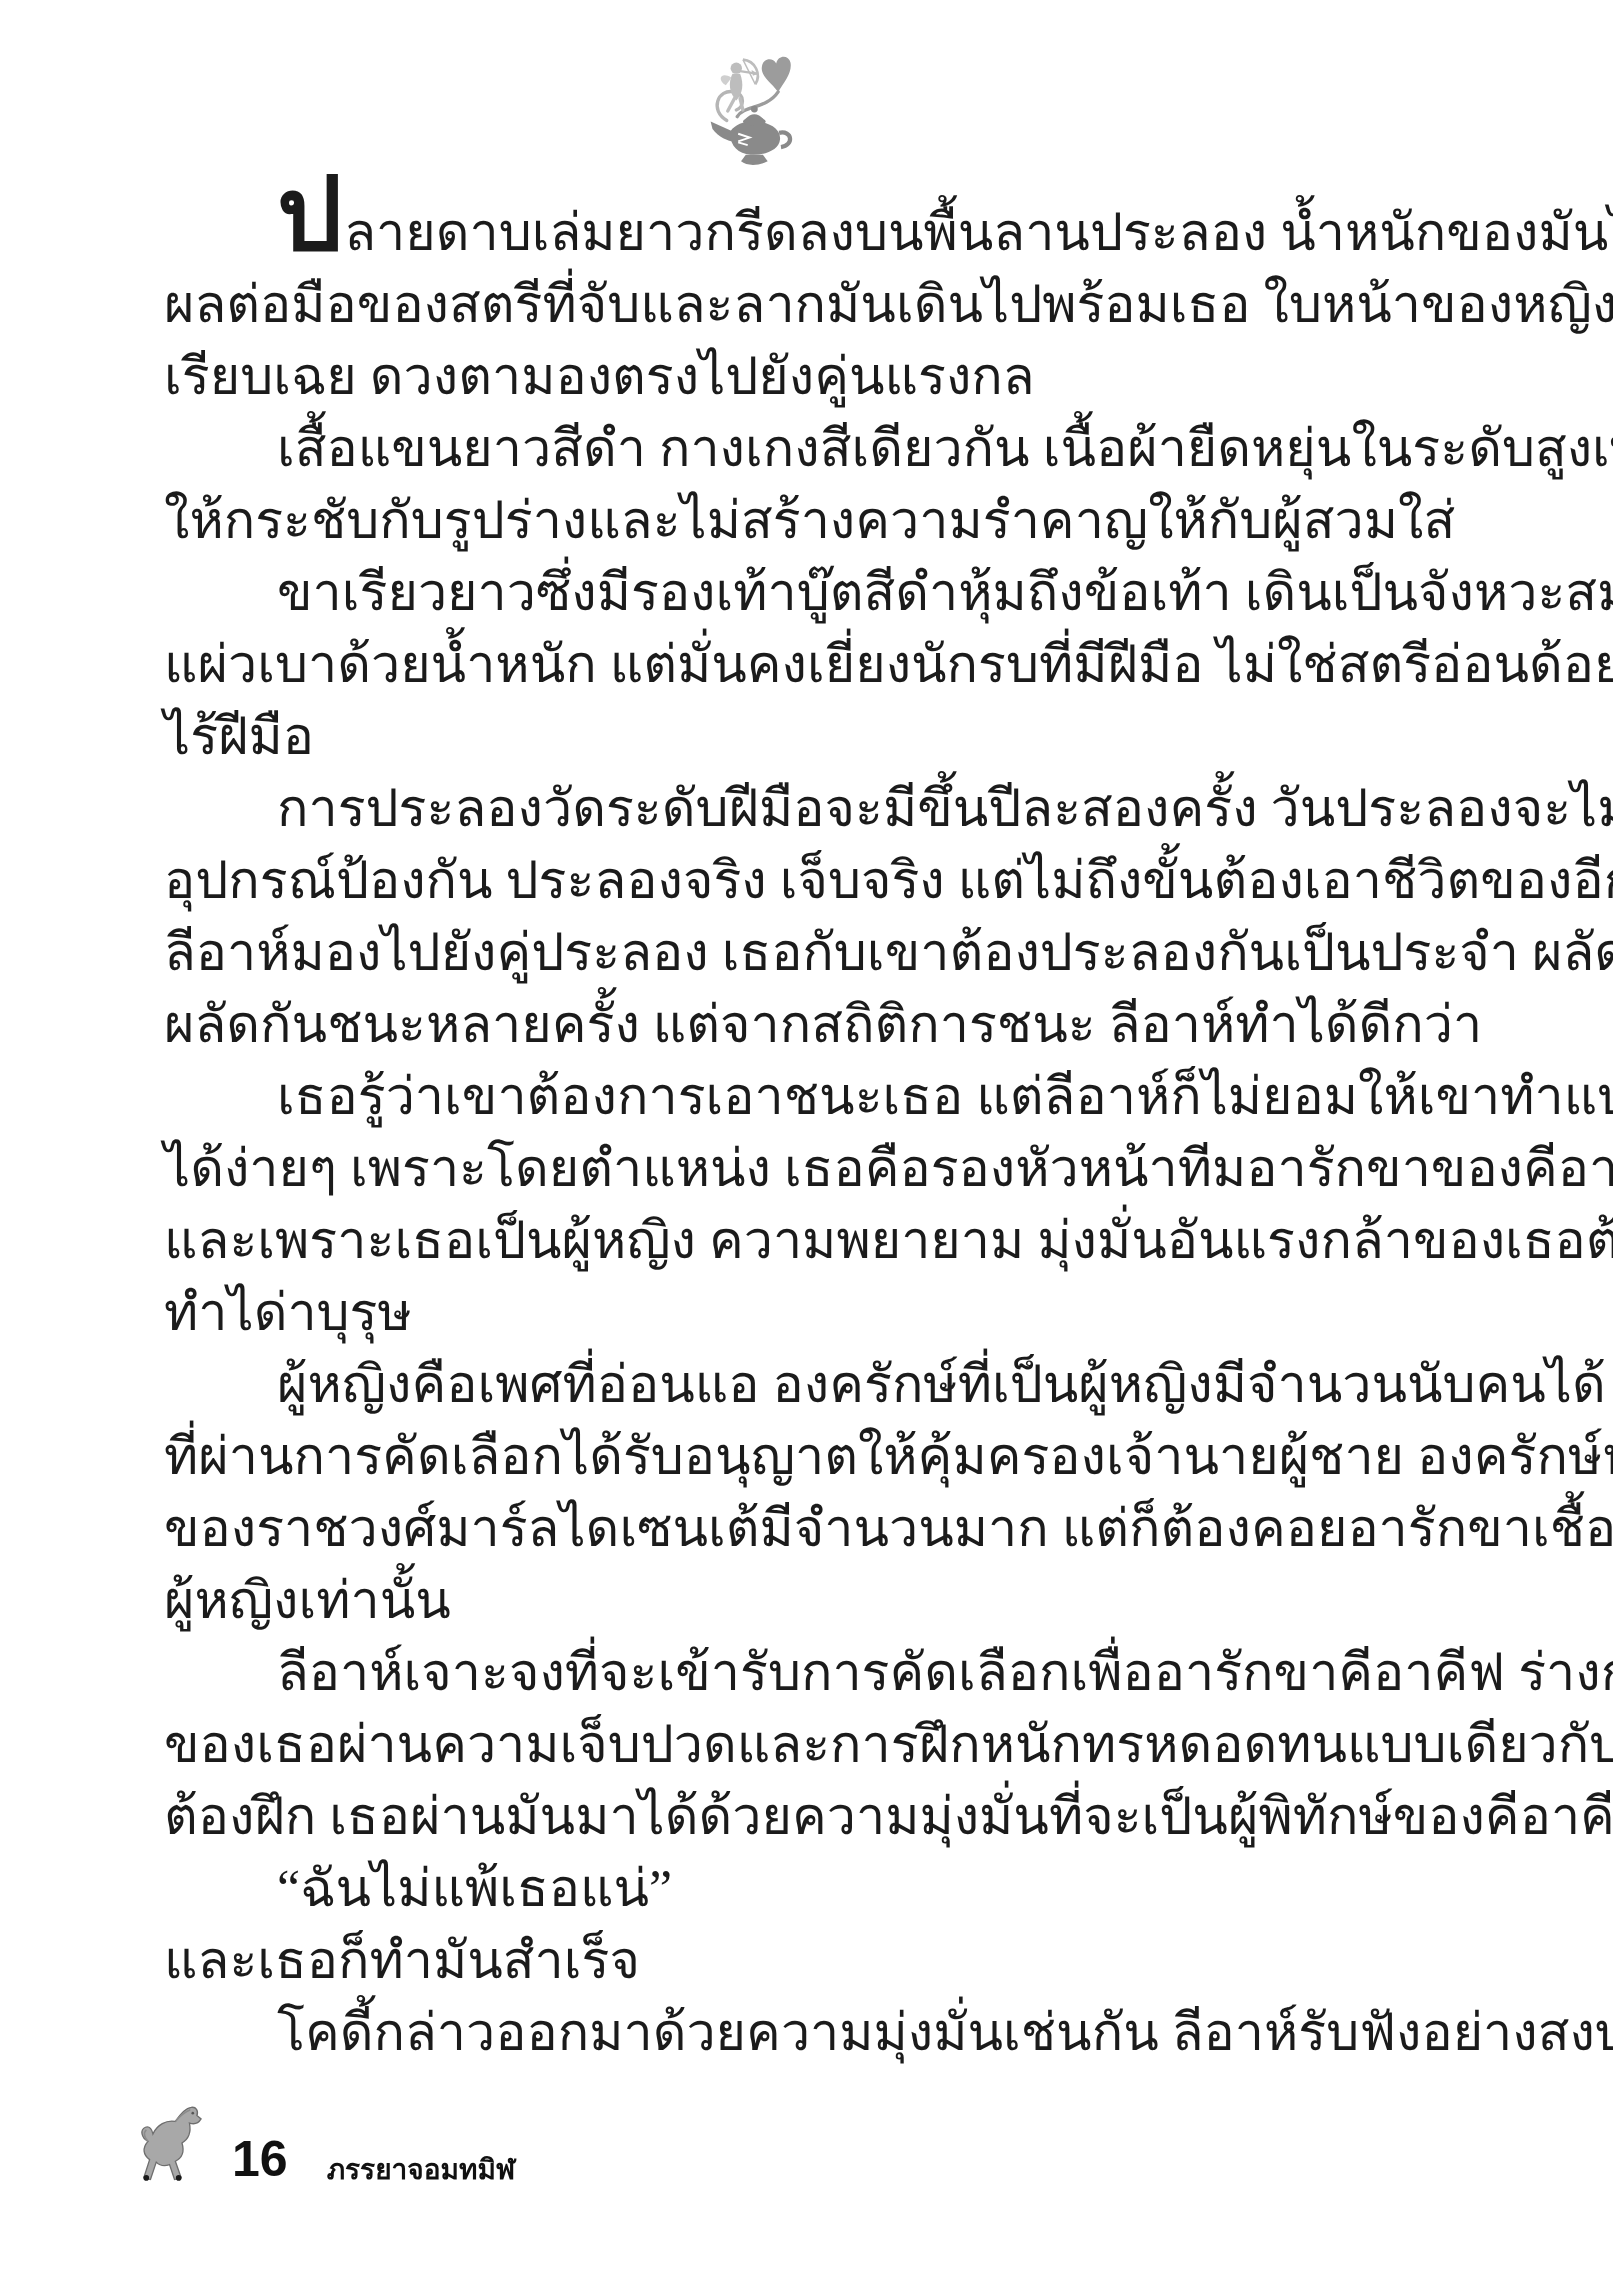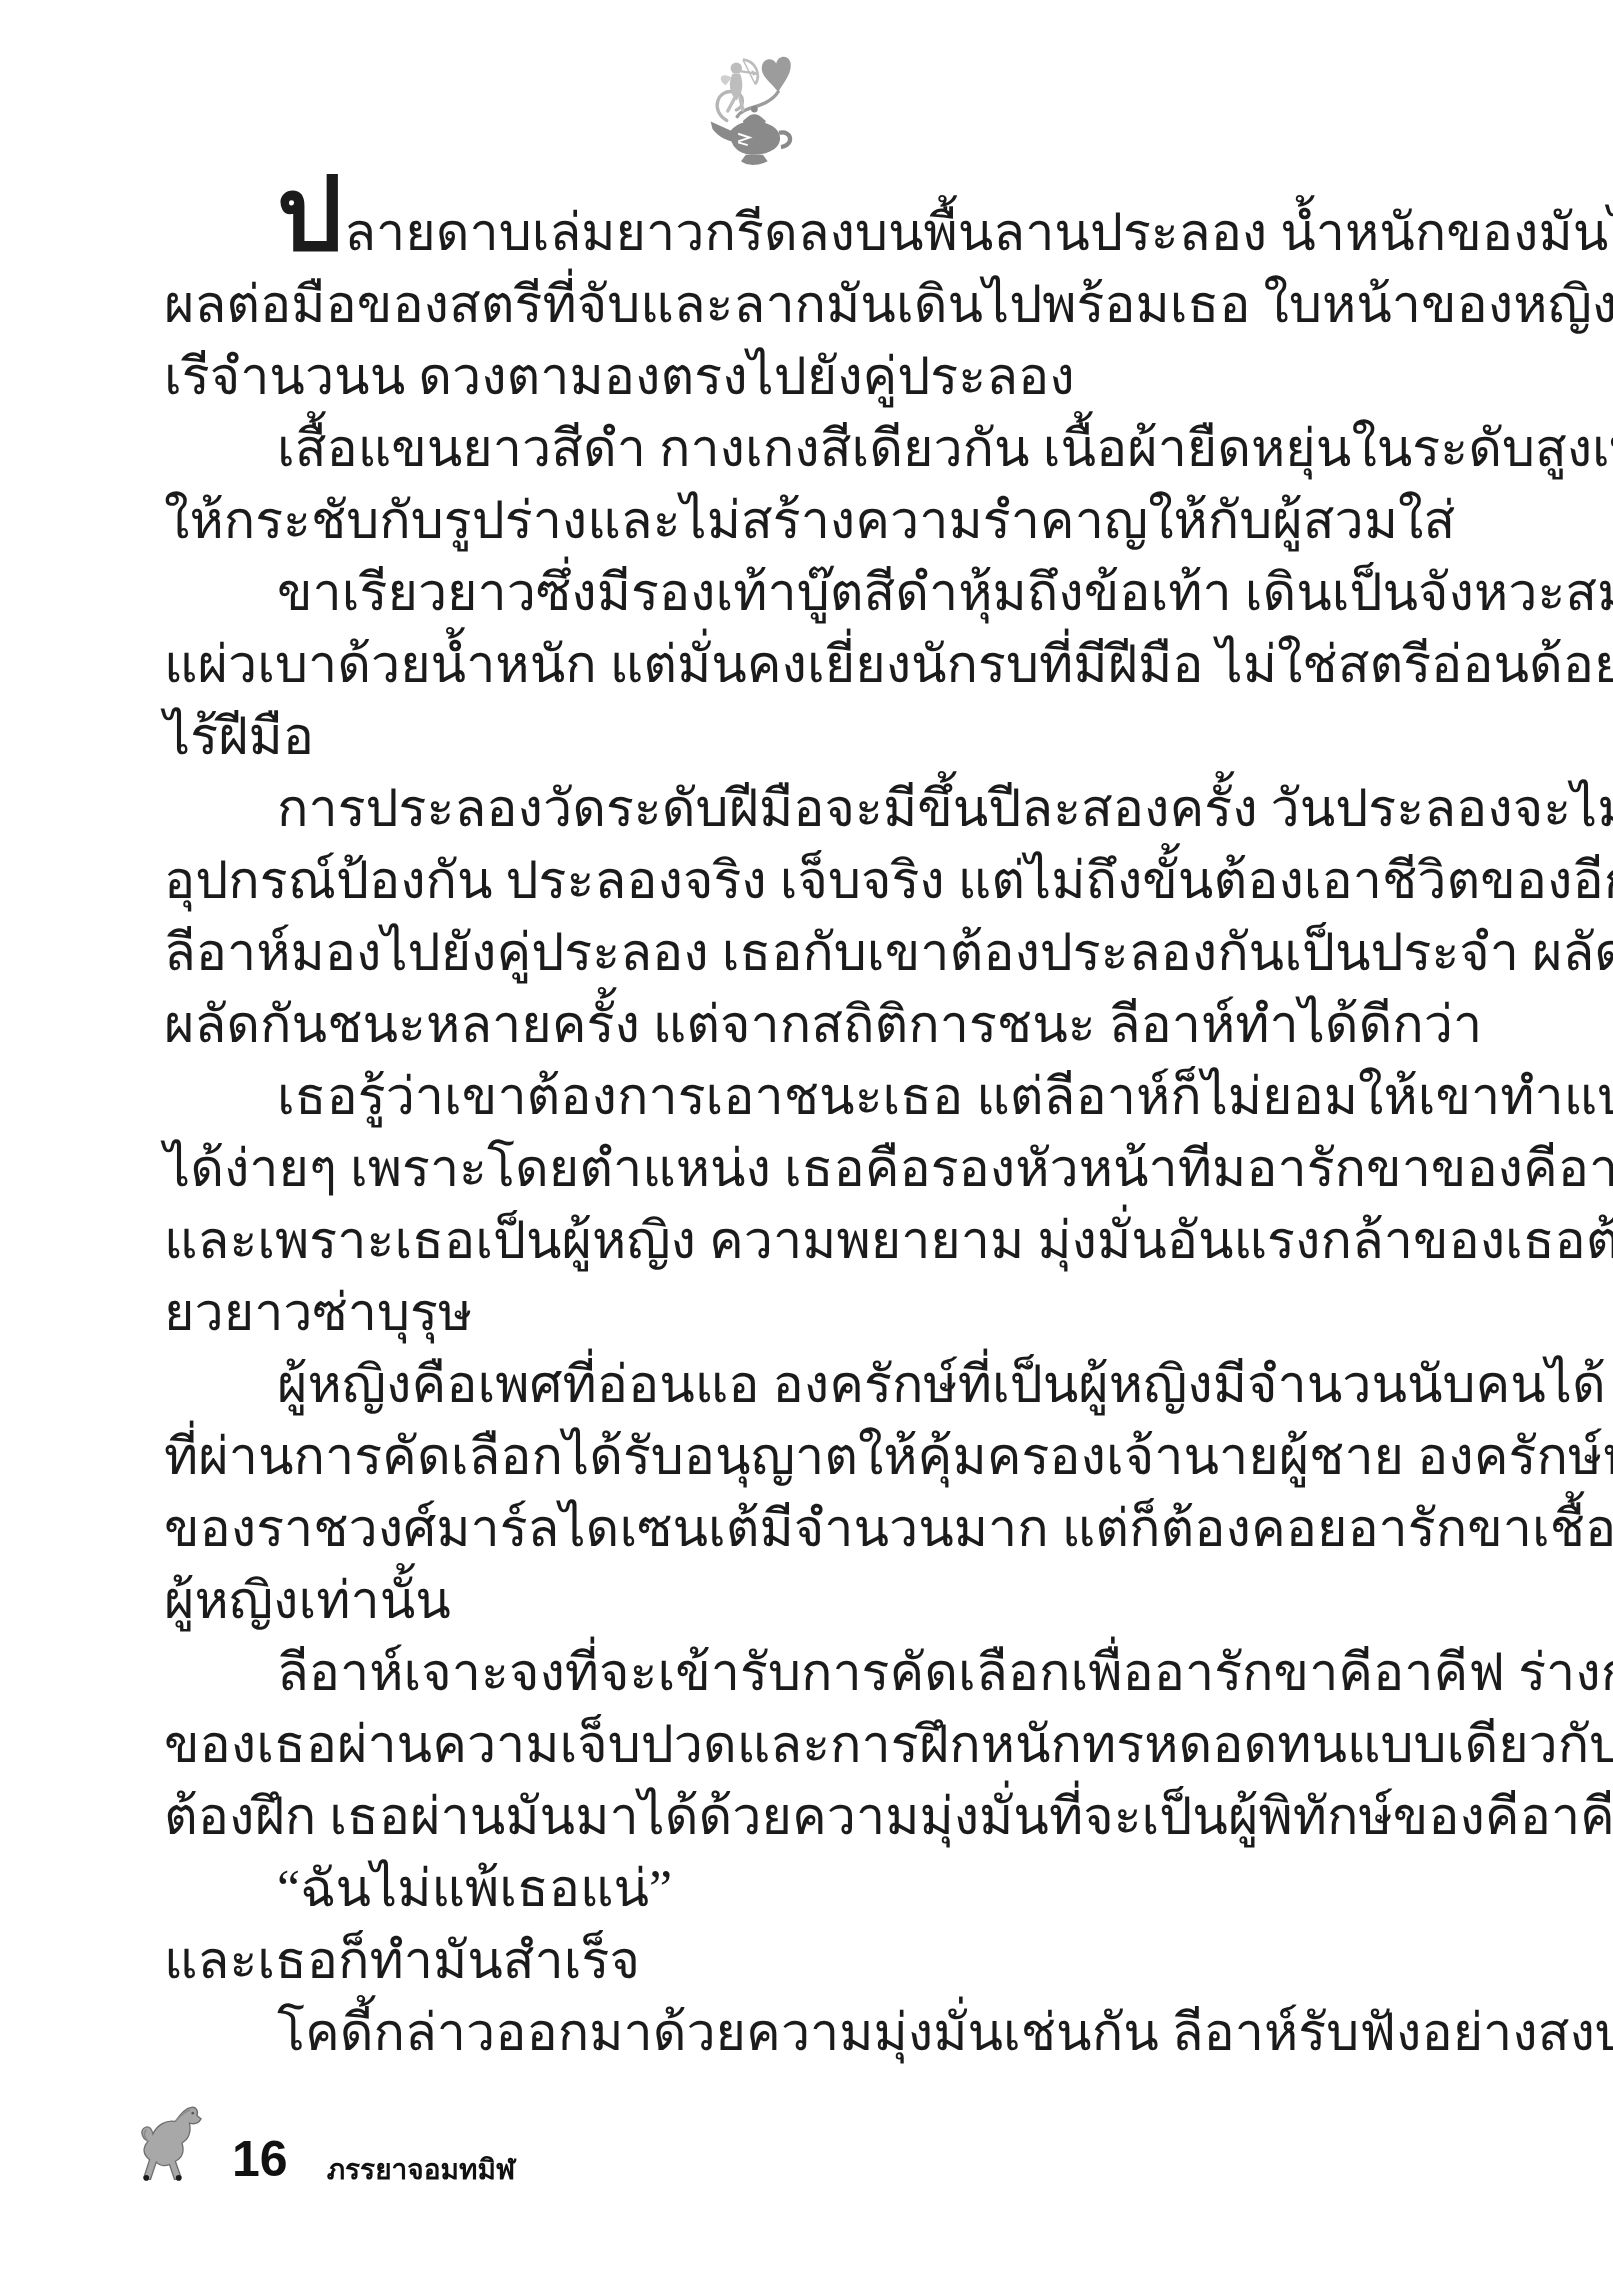--- a/index.html
+++ b/index.html
@@ -73,34 +73,34 @@
       <circle cx="59" cy="60" r="3.6" fill="#8a8a8a"></circle>
       <path d="M85,85 C99,82 101,98 87,100" stroke="#8a8a8a" stroke-width="4.5" fill="none"></path>
       <path d="M50,108 L68,108 L73,115 C63,120 51,120 45,115 Z" fill="#8a8a8a"></path>
       <path d="M42,86 l12,4 l-12,4 M42,95 l10,3" stroke="#ffffff" stroke-width="2" fill="none"></path>
     </g>
   </svg>
 
   <div class="text-block">
     <div class="line indent"><span class="dropcap">ป</span><span>ลายดาบเล่มยาวกรีดลงบนพื้นลานประลอง น้ำหนักของมันไม่มี</span></div>
     <div class="line">ผลต่อมือของสตรีที่จับและลากมันเดินไปพร้อมเธอ ใบหน้าของหญิงสาว</div>
-    <div class="line">เรีจำนวนน ดวงตามองตรงไปยังคู่ประลอง</div>
+    <div class="line">เรียบเฉย ดวงตามองตรงไปยังคู่นแรงกล</div>
     <div class="line indent">เสื้อแขนยาวสีดำ กางเกงสีเดียวกัน เนื้อผ้ายืดหยุ่นในระดับสูงเพื่อ</div>
     <div class="line">ให้กระชับกับรูปร่างและไม่สร้างความรำคาญให้กับผู้สวมใส่</div>
     <div class="line indent">ขาเรียวยาวซึ่งมีรองเท้าบู๊ตสีดำหุ้มถึงข้อเท้า เดินเป็นจังหวะสม่ำเสมอ</div>
     <div class="line">แผ่วเบาด้วยน้ำหนัก แต่มั่นคงเยี่ยงนักรบที่มีฝีมือ ไม่ใช่สตรีอ่อนด้อย</div>
     <div class="line">ไร้ฝีมือ</div>
     <div class="line indent">การประลองวัดระดับฝีมือจะมีขึ้นปีละสองครั้ง วันประลองจะไม่มี</div>
     <div class="line">อุปกรณ์ป้องกัน ประลองจริง เจ็บจริง แต่ไม่ถึงขั้นต้องเอาชีวิตของอีกฝ่าย</div>
     <div class="line">ลีอาห์มองไปยังคู่ประลอง เธอกับเขาต้องประลองกันเป็นประจำ ผลัดกันแพ้</div>
     <div class="line">ผลัดกันชนะหลายครั้ง แต่จากสถิติการชนะ ลีอาห์ทำได้ดีกว่า</div>
     <div class="line indent">เธอรู้ว่าเขาต้องการเอาชนะเธอ แต่ลีอาห์ก็ไม่ยอมให้เขาทำแบบนั้น</div>
     <div class="line">ได้ง่ายๆ เพราะโดยตำแหน่ง เธอคือรองหัวหน้าทีมอารักขาของคีอาคีฟ</div>
     <div class="line">และเพราะเธอเป็นผู้หญิง ความพยายาม มุ่งมั่นอันแรงกล้าของเธอต้องมี</div>
-    <div class="line">ยวยาวซ่าบุรุษ</div>
+    <div class="line">ทำได่าบุรุษ</div>
     <div class="line indent">ผู้หญิงคือเพศที่อ่อนแอ องครักษ์ที่เป็นผู้หญิงมีจำนวนนับคนได้</div>
     <div class="line">ที่ผ่านการคัดเลือกได้รับอนุญาตให้คุ้มครองเจ้านายผู้ชาย องครักษ์หญิง</div>
     <div class="line">ของราชวงศ์มาร์ลไดเซนเต้มีจำนวนมาก แต่ก็ต้องคอยอารักขาเชื้อพระวงศ์</div>
     <div class="line">ผู้หญิงเท่านั้น</div>
     <div class="line indent">ลีอาห์เจาะจงที่จะเข้ารับการคัดเลือกเพื่ออารักขาคีอาคีฟ ร่างกาย</div>
     <div class="line">ของเธอผ่านความเจ็บปวดและการฝึกหนักทรหดอดทนแบบเดียวกับที่บุรุษ</div>
     <div class="line">ต้องฝึก เธอผ่านมันมาได้ด้วยความมุ่งมั่นที่จะเป็นผู้พิทักษ์ของคีอาคีฟ</div>
     <div class="line indent">“ฉันไม่แพ้เธอแน่”</div>
     <div class="line">และเธอก็ทำมันสำเร็จ</div>
     <div class="line indent">โคดี้กล่าวออกมาด้วยความมุ่งมั่นเช่นกัน ลีอาห์รับฟังอย่างสงบ</div>

